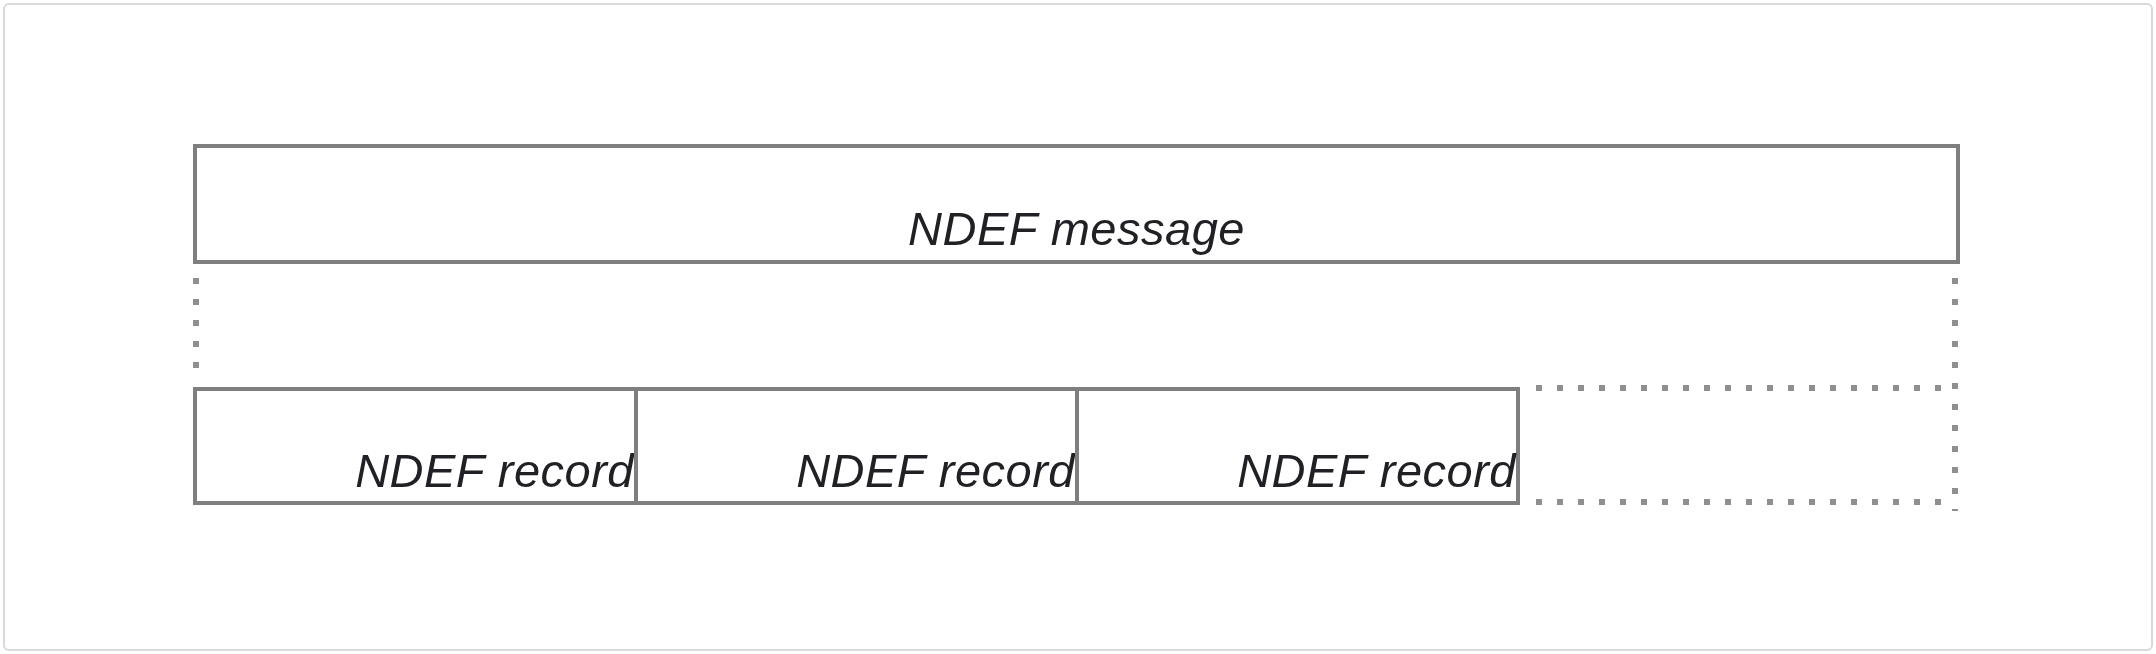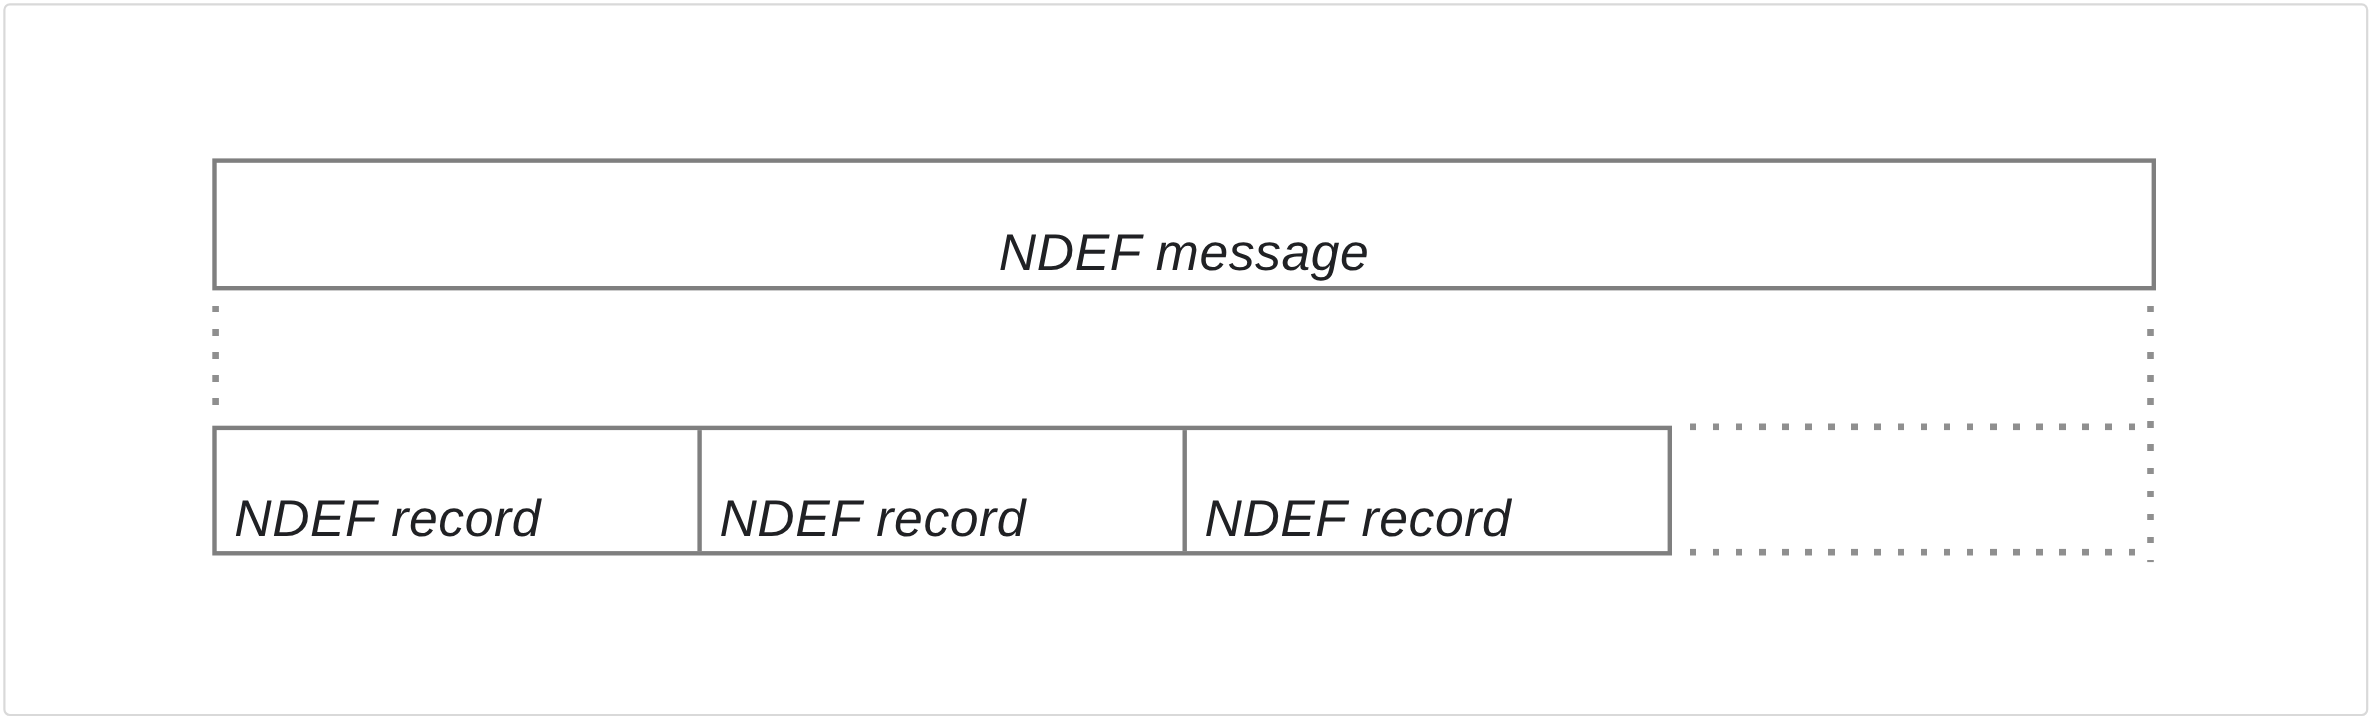--- a/index.html
+++ b/index.html
@@ -47,21 +47,21 @@
   .records-row {
     position: absolute;
     left: 193px; top: 387px;
     width: 1327px; height: 118px;
     border: 4px solid var(--box-border);
     background: var(--background);
     display: flex;
   }
   .record-cell {
     flex: 1 1 0;
-    display: flex; align-items: center; justify-content: flex-start; padding-left: 16px;
+    display: flex; align-items: center; justify-content: flex-end; padding-left: 16px;
   }
   .record-cell + .record-cell {
     border-left: 4px solid var(--box-border);
   }
   .dot-v {
     position: absolute;
     width: 6px;
     background: repeating-linear-gradient(
       to bottom,
       var(--dotted-line) 0px, var(--dotted-line) 6px,

